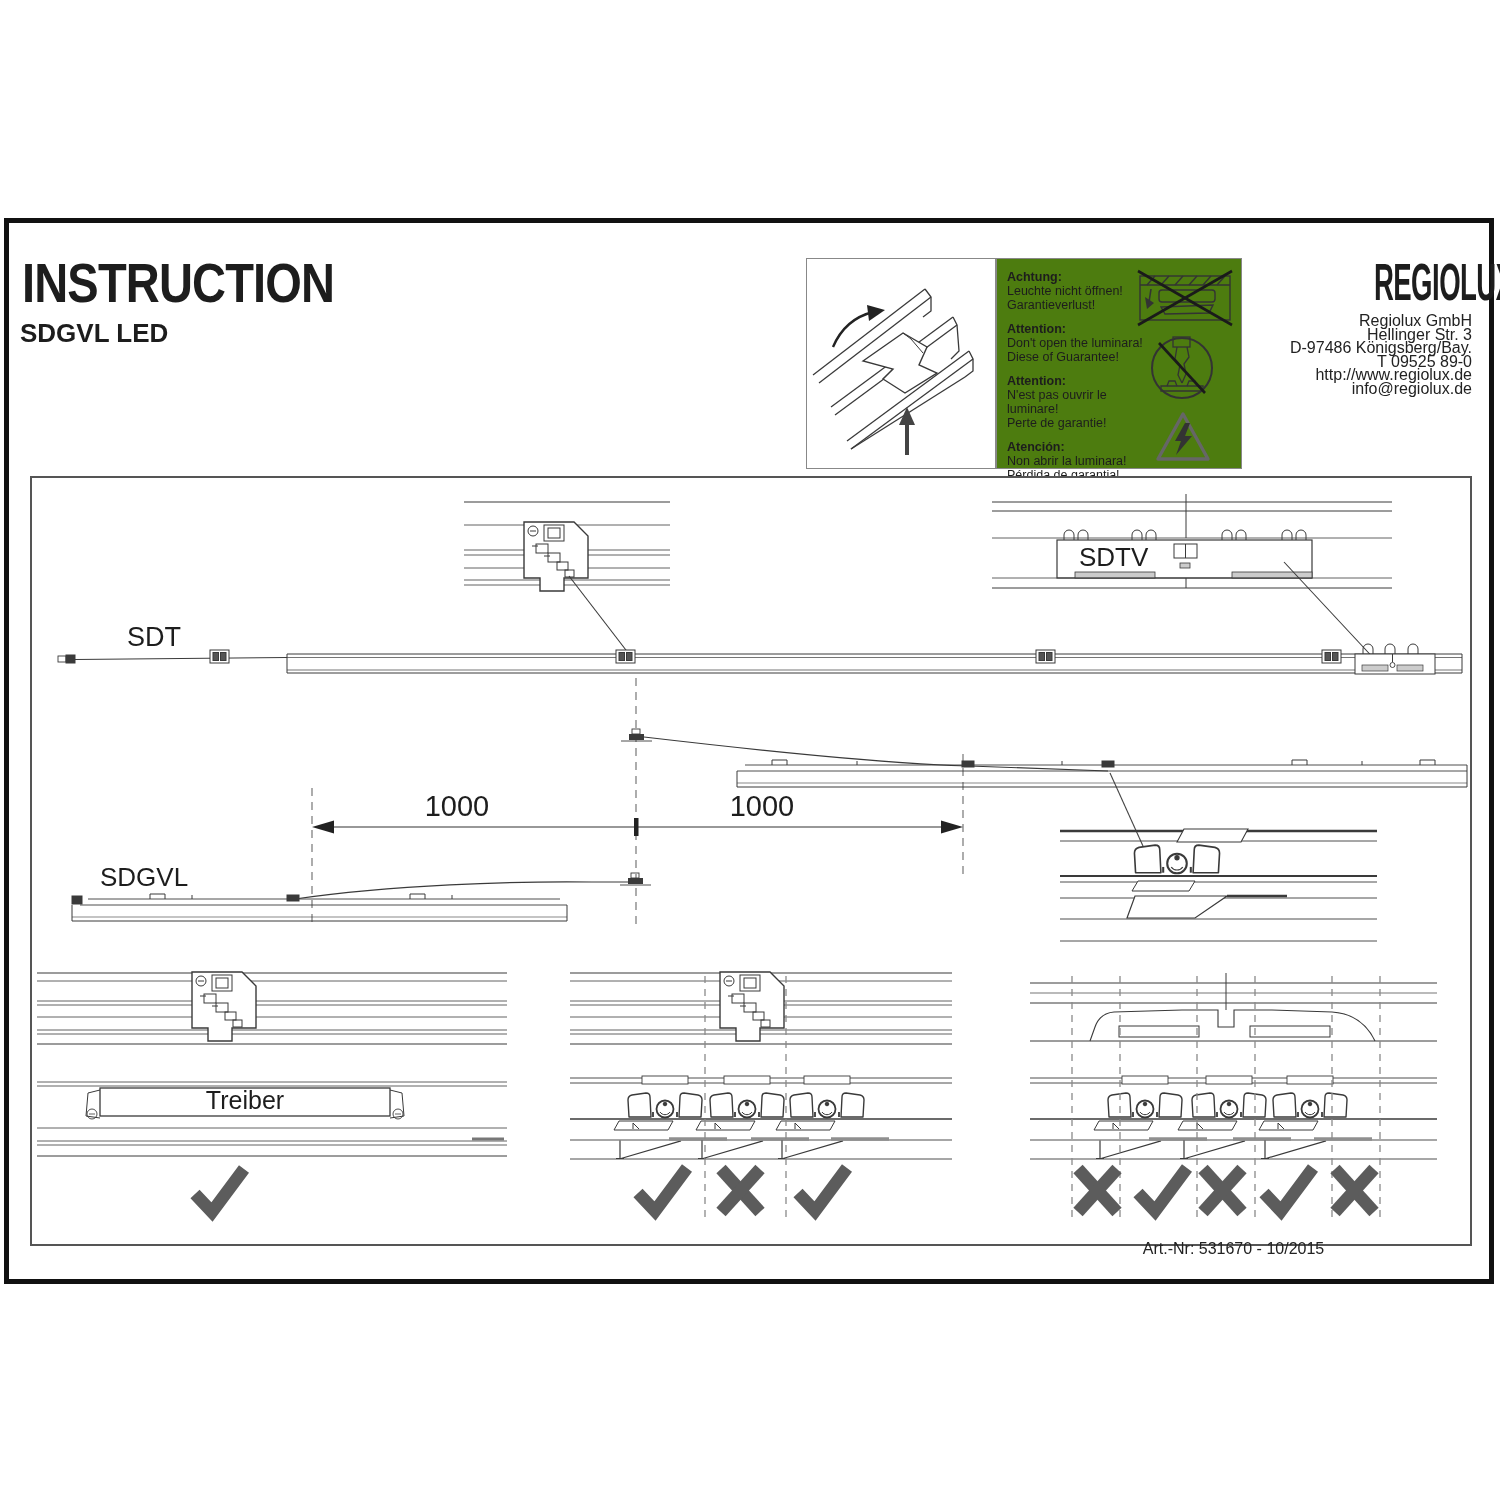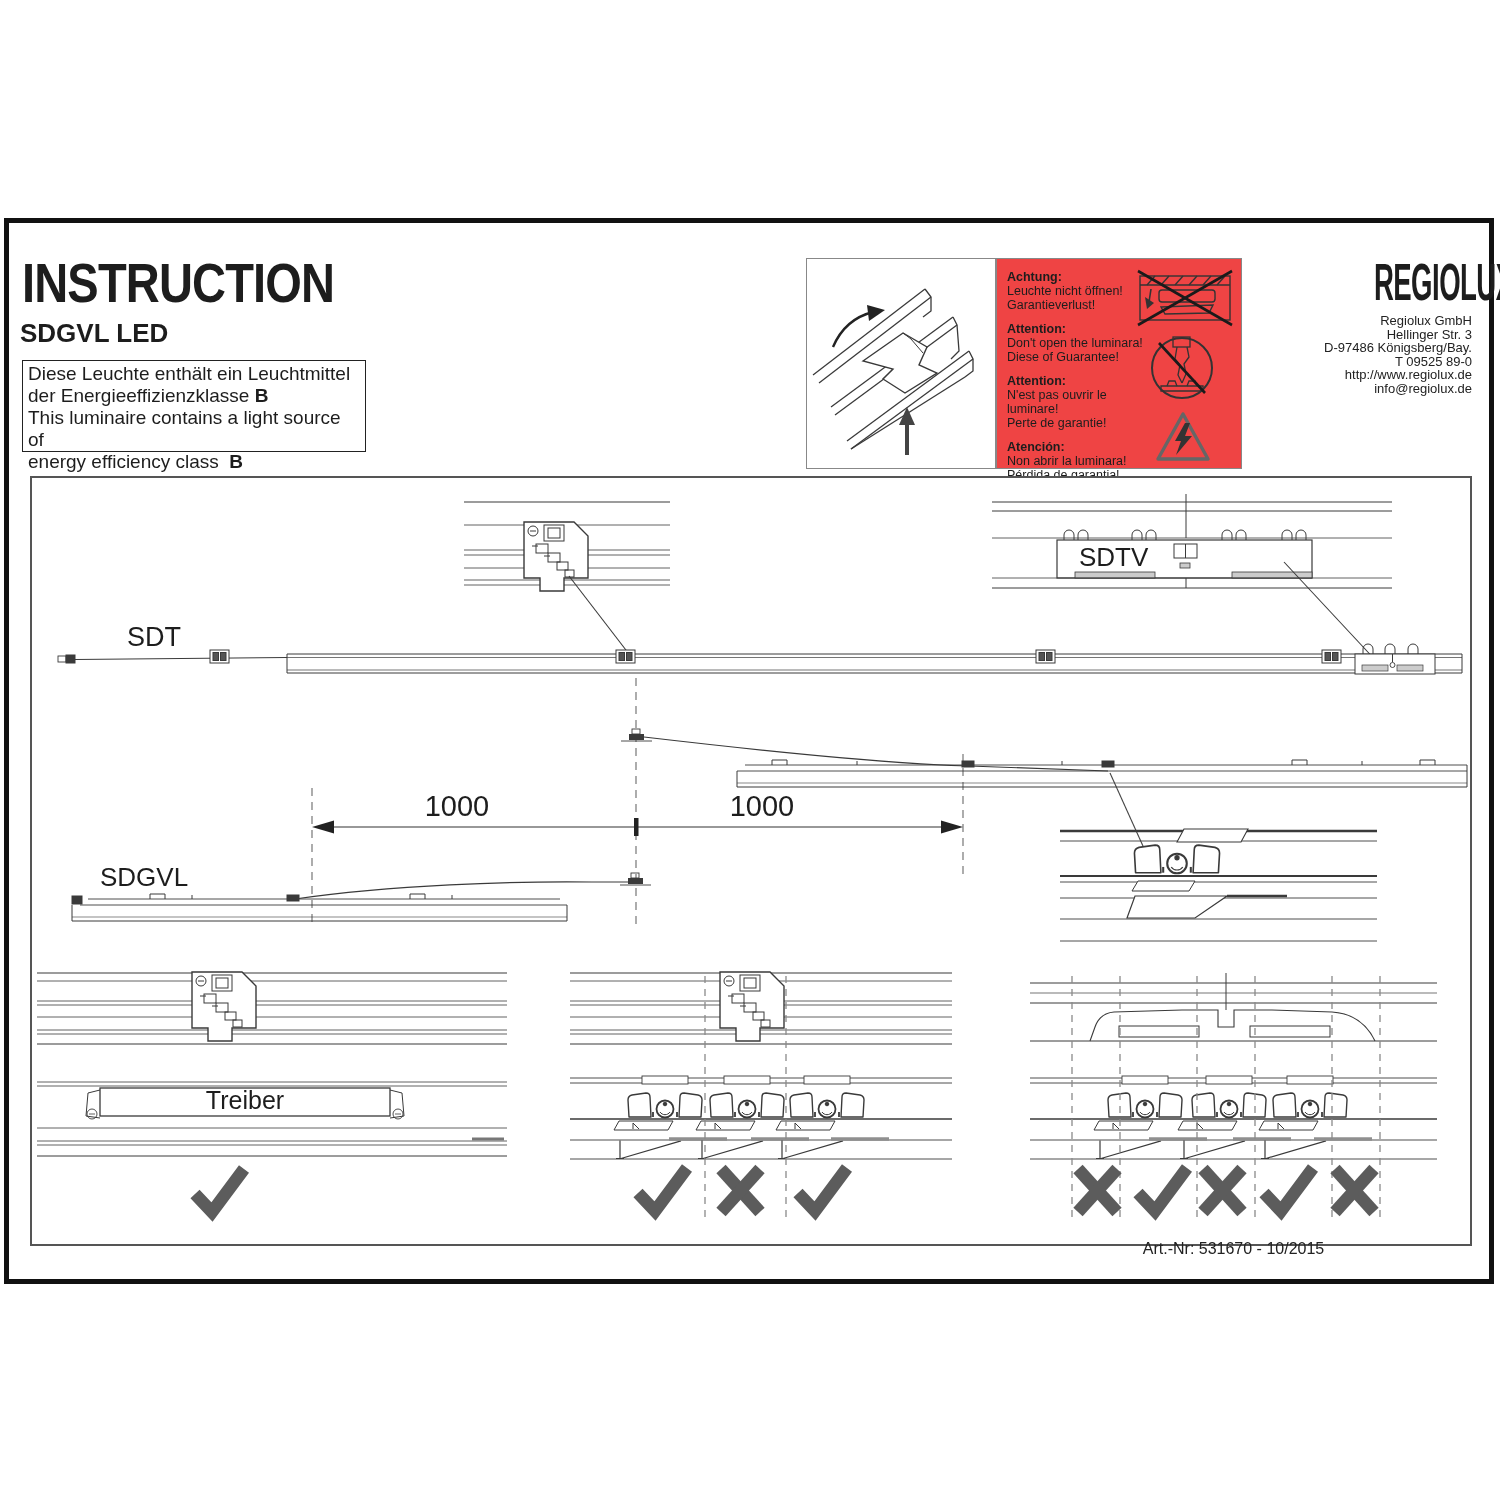--- a/index.html
+++ b/index.html
@@ -5,49 +5,43 @@
   html,body{margin:0;padding:0;background:#fff;}
   body{font-family:"Liberation Sans","DejaVu Sans",sans-serif;color:#1d1d1d;}
   .page{position:relative;width:1500px;height:1500px;background:#fff;overflow:hidden;padding-left:20px;}
   .frame{position:absolute;left:4px;top:218px;width:1480px;height:1056px;border:5px solid #111;background:#fff;}
   .abs{position:absolute;}
   .title{left:22px;top:250px;font-size:56px;font-weight:bold;letter-spacing:-1px;transform:scaleX(.84);transform-origin:left top;white-space:nowrap;}
   .subtitle{left:20px;top:318px;font-size:26px;font-weight:bold;white-space:nowrap;}
   .ebox{left:22px;top:360px;width:332px;height:86px;border:1.6px solid #222;font-size:19px;line-height:22px;padding:2px 5px;}
   .ebox div{white-space:pre-wrap;}
   .pbox{left:806px;top:258px;width:188px;height:209px;border:1.4px solid #888;background:#fff;}
-  .wbox{left:996px;top:258px;width:244px;height:209px;border:1.4px solid #888;background:#ef4444;}
+  .wbox{left:996px;top:258px;width:244px;height:209px;border:1.4px solid #888;background:#4d7c0f;}
   .wtext{position:absolute;left:10px;top:11px;width:140px;font-size:12.5px;line-height:14px;}
   .wtext .blk{margin-bottom:10px;}
   .wtext .t{font-weight:bold;}
   .wicon{position:absolute;}
   .brand{left:1250px;top:258px;width:222px;text-align:right;}
   .logo{display:inline-block;font-size:52px;font-weight:bold;letter-spacing:-1px;transform:scaleX(.53);transform-origin:right top;line-height:48px;white-space:nowrap;}
-  .addr{position:absolute;left:1250px;top:314px;width:222px;text-align:right;font-size:13px;line-height:13.5px;color:#222;}
+  .addr{position:absolute;left:1250px;top:314px;width:222px;text-align:right;font-size:16px;line-height:13.5px;color:#222;}
   .bigbox{left:30px;top:476px;width:1438px;height:766px;border:2px solid #555;background:#fff;}
   .artnr{left:1000px;top:1240px;width:467px;text-align:center;font-size:16px;color:#222;}
   svg{display:block;}
   svg text{font-family:"Liberation Sans","DejaVu Sans",sans-serif;fill:#1d1d1d;}
   .b{font-weight:bold;}
 </style>
 </head>
 <body>
 
 <div class="page">
   <div class="frame"></div>
 
   <div class="abs title">INSTRUCTION</div>
   <div class="abs subtitle">SDGVL LED</div>
 
-  <div class="abs ebox">
-    <div>Diese Leuchte enthält ein Leuchtmittel</div>
-    <div><span>der Energieeffizienzklasse </span><span class="b">B</span></div>
-    <div>This luminaire contains a light source  of</div>
-    <div><span>energy efficiency class  </span><span class="b">B</span></div>
-  </div>
 
   <div class="abs pbox">
     <svg width="188" height="209" viewBox="0 0 188 209">
       <g stroke="#3a3a3a" fill="none" stroke-width="1.3">
         <line x1="6" y1="116" x2="118" y2="30"></line>
         <line x1="12" y1="124" x2="124" y2="38"></line>
         <path d="M 118,30 L 124,38 L 124,52 L 116,58"></path>
         <line x1="24" y1="148" x2="146" y2="58"></line>
         <line x1="28" y1="156" x2="150" y2="66"></line>
         <path d="M 146,58 L 150,66 L 152,92 L 144,100"></path>

